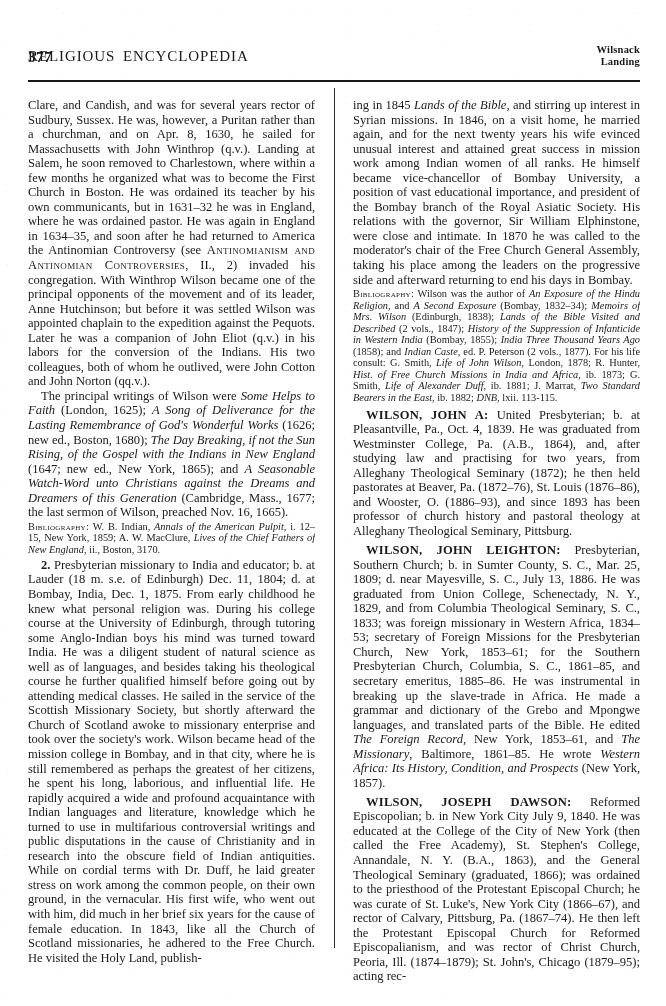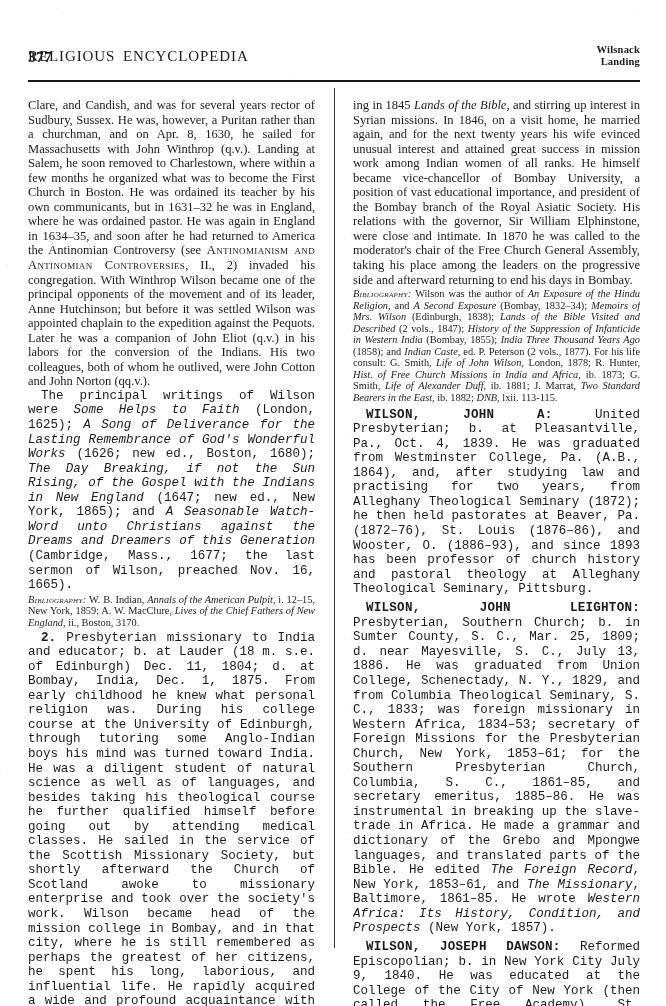--- a/index.html
+++ b/index.html
@@ -98,42 +98,41 @@
   p {
     margin: 0;
     text-align: justify;
     text-justify: inter-word;
     font-size: 12.55px;
     line-height: 14.55px;
     letter-spacing: -0.02px;
     hyphens: manual;
   }
   p + p { margin-top: 0; }
-  .indent { text-indent: 13px; font-family: Liberation Mono, monospace; }
+  .indent { text-indent: 13px; }
 
   i, .it { font-style: italic; }
   b, .bd { font-weight: bold; }
 
   .sc {
     font-variant: small-caps;
     letter-spacing: 0.35px;
   }
 
   
   .bib {
     font-size: 10.35px;
     line-height: 11.5px;
     text-align: justify;
     margin: 1px 0 1px 0;
     letter-spacing: -0.01px;
   }
   .bib .lbl {
     font-variant: small-caps;
     letter-spacing: 0.3px;
-    font-style: italic;
   }
 
   .entry-head {
     font-weight: bold;
     letter-spacing: 0.25px;
   }
   .sp { margin-top: 4.5px; }
   .sp-sm { margin-top: 2.5px; }
 
   

